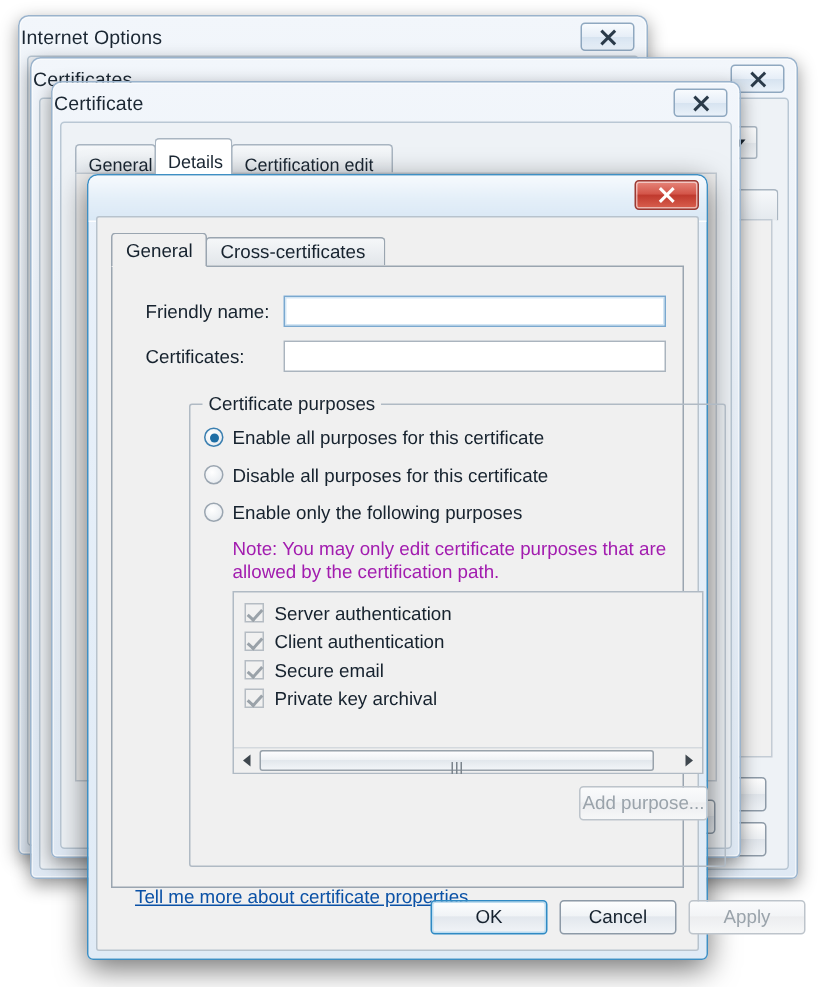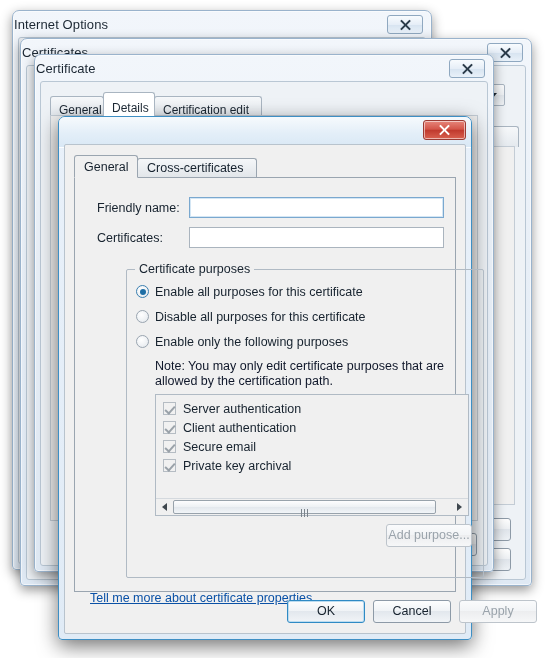--- a/index.html
+++ b/index.html
@@ -353,21 +353,21 @@
   }
   .radio-label {
     position: absolute;
     left: 19px; top: 0;
     white-space: nowrap;
   }
 
   .note {
     position: absolute;
     font-size: 12.5px;
-    color: #0f172a;
+    color: #a21caf;
     line-height: 15px;
     width: 302px;
   }
 
   .listbox {
     position: absolute;
     border: 1px solid #b0bac4;
     background: #f0f0f0;
     box-sizing: border-box;
   }

